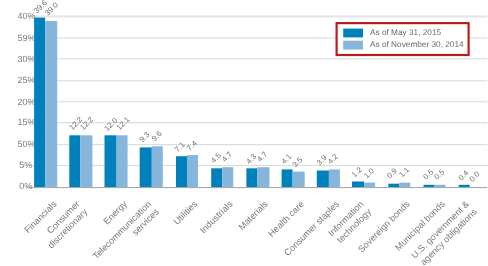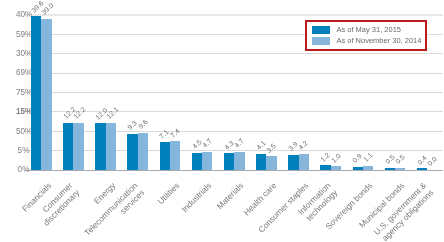--- a/index.html
+++ b/index.html
@@ -31,25 +31,25 @@
 
 <div id="chart">
   <div class="plot" id="plot-area">
       <div class="gridline top" style="left: 24.5px; width: 418px; top: 14.3px;"></div>
       <div class="ytick" style="top: 11.2px;">40%</div>
       <div class="gridline" style="left: 24.5px; width: 418px; top: 33.7px;"></div>
       <div class="ytick" style="top: 30.6px;">59%</div>
       <div class="gridline" style="left: 24.5px; width: 418px; top: 53.1px;"></div>
       <div class="ytick" style="top: 50px;">30%</div>
       <div class="gridline" style="left: 24.5px; width: 418px; top: 72.5px;"></div>
-      <div class="ytick" style="top: 69.4px;">69%</div>
+      <div class="ytick" style="top: 69.4px;">25%</div>
       <div class="gridline" style="left: 24.5px; width: 418px; top: 91.9px;"></div>
-      <div class="ytick" style="top: 88.8px;">75%</div>
+      <div class="ytick" style="top: 88.8px;">20%</div>
       <div class="gridline" style="left: 24.5px; width: 418px; top: 111.3px;"></div>
-      <div class="ytick" style="top: 108.2px; font-weight: bold;">15%</div>
+      <div class="ytick" style="top: 108.2px;">15%</div>
       <div class="gridline" style="left: 24.5px; width: 418px; top: 130.7px;"></div>
       <div class="ytick" style="top: 127.6px;">50%</div>
       <div class="gridline" style="left: 24.5px; width: 418px; top: 150.1px;"></div>
       <div class="ytick" style="top: 147px;">5%</div>
       <div class="gridline axis" style="left: 24.5px; width: 418px; top: 169.5px;"></div>
       <div class="ytick" style="top: 166.4px;">0%</div>
       <div class="bar" style="left: 30.9px; width: 10.4px; height: 153.648px; top: 16.352px; background: rgb(0, 129, 188);"></div>
       <div class="vlabel" style="left: 34.8px; top: 6.752px;">39.6</div>
       <div class="bar" style="left: 41.3px; width: 10.4px; height: 151.32px; top: 18.68px; background: rgb(135, 182, 220);"></div>
       <div class="vlabel" style="left: 45.2px; top: 9.08px;">39.0</div>

